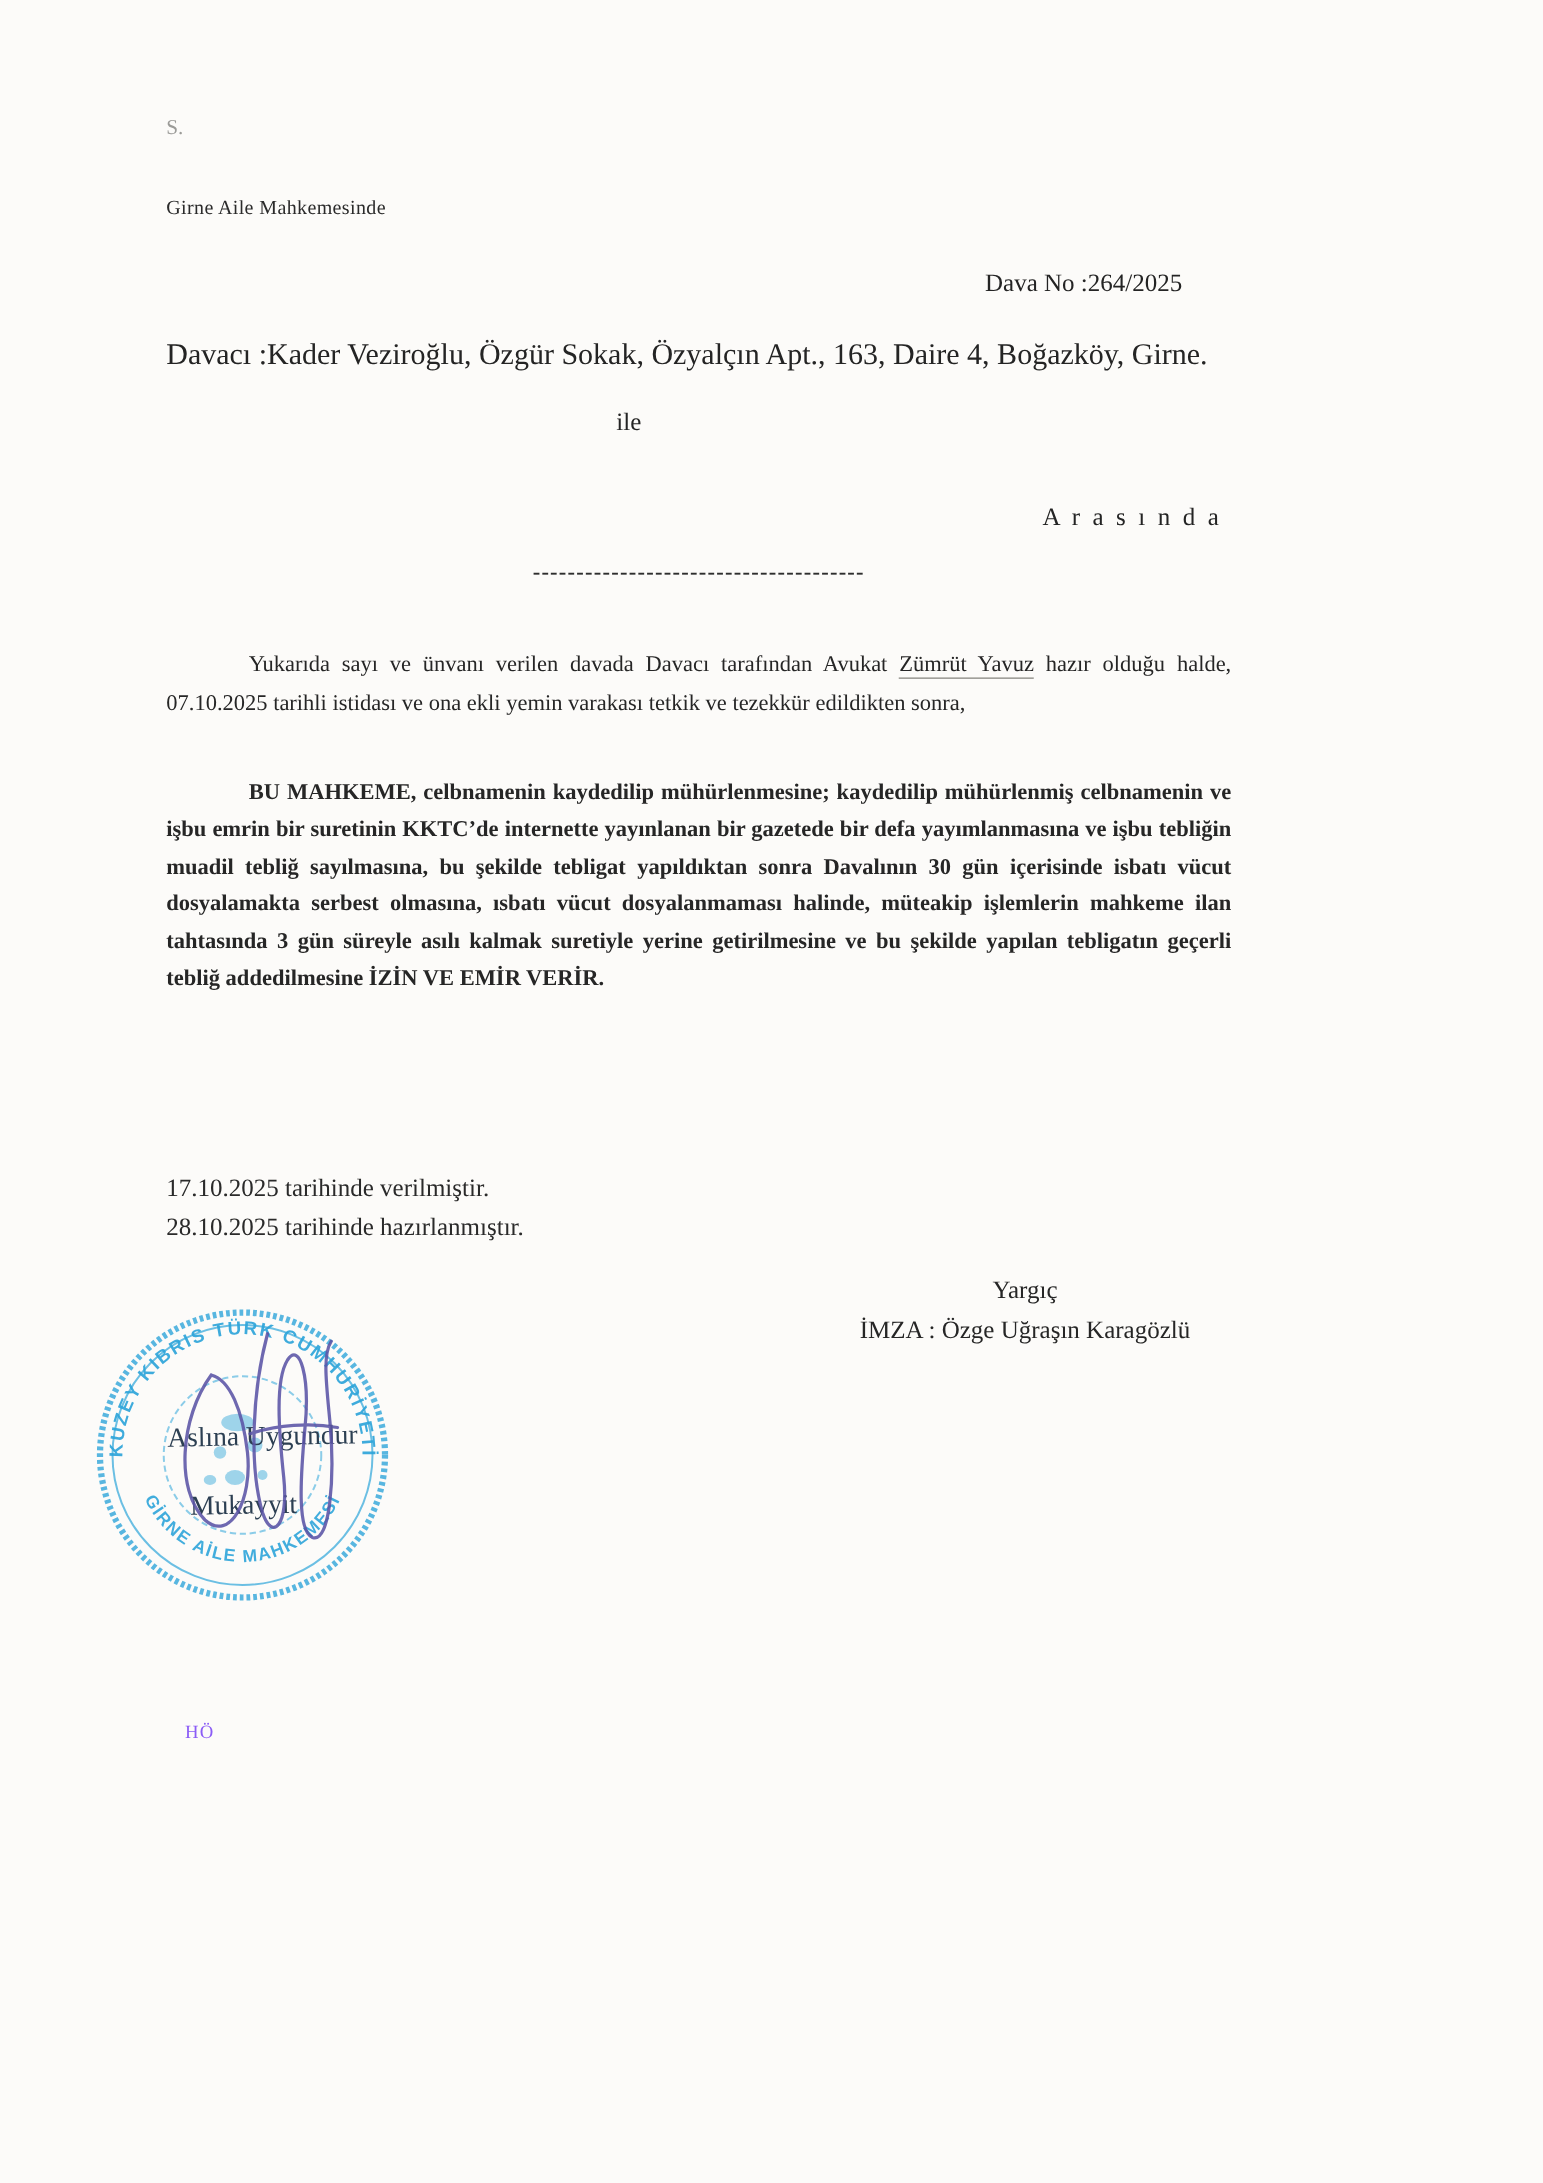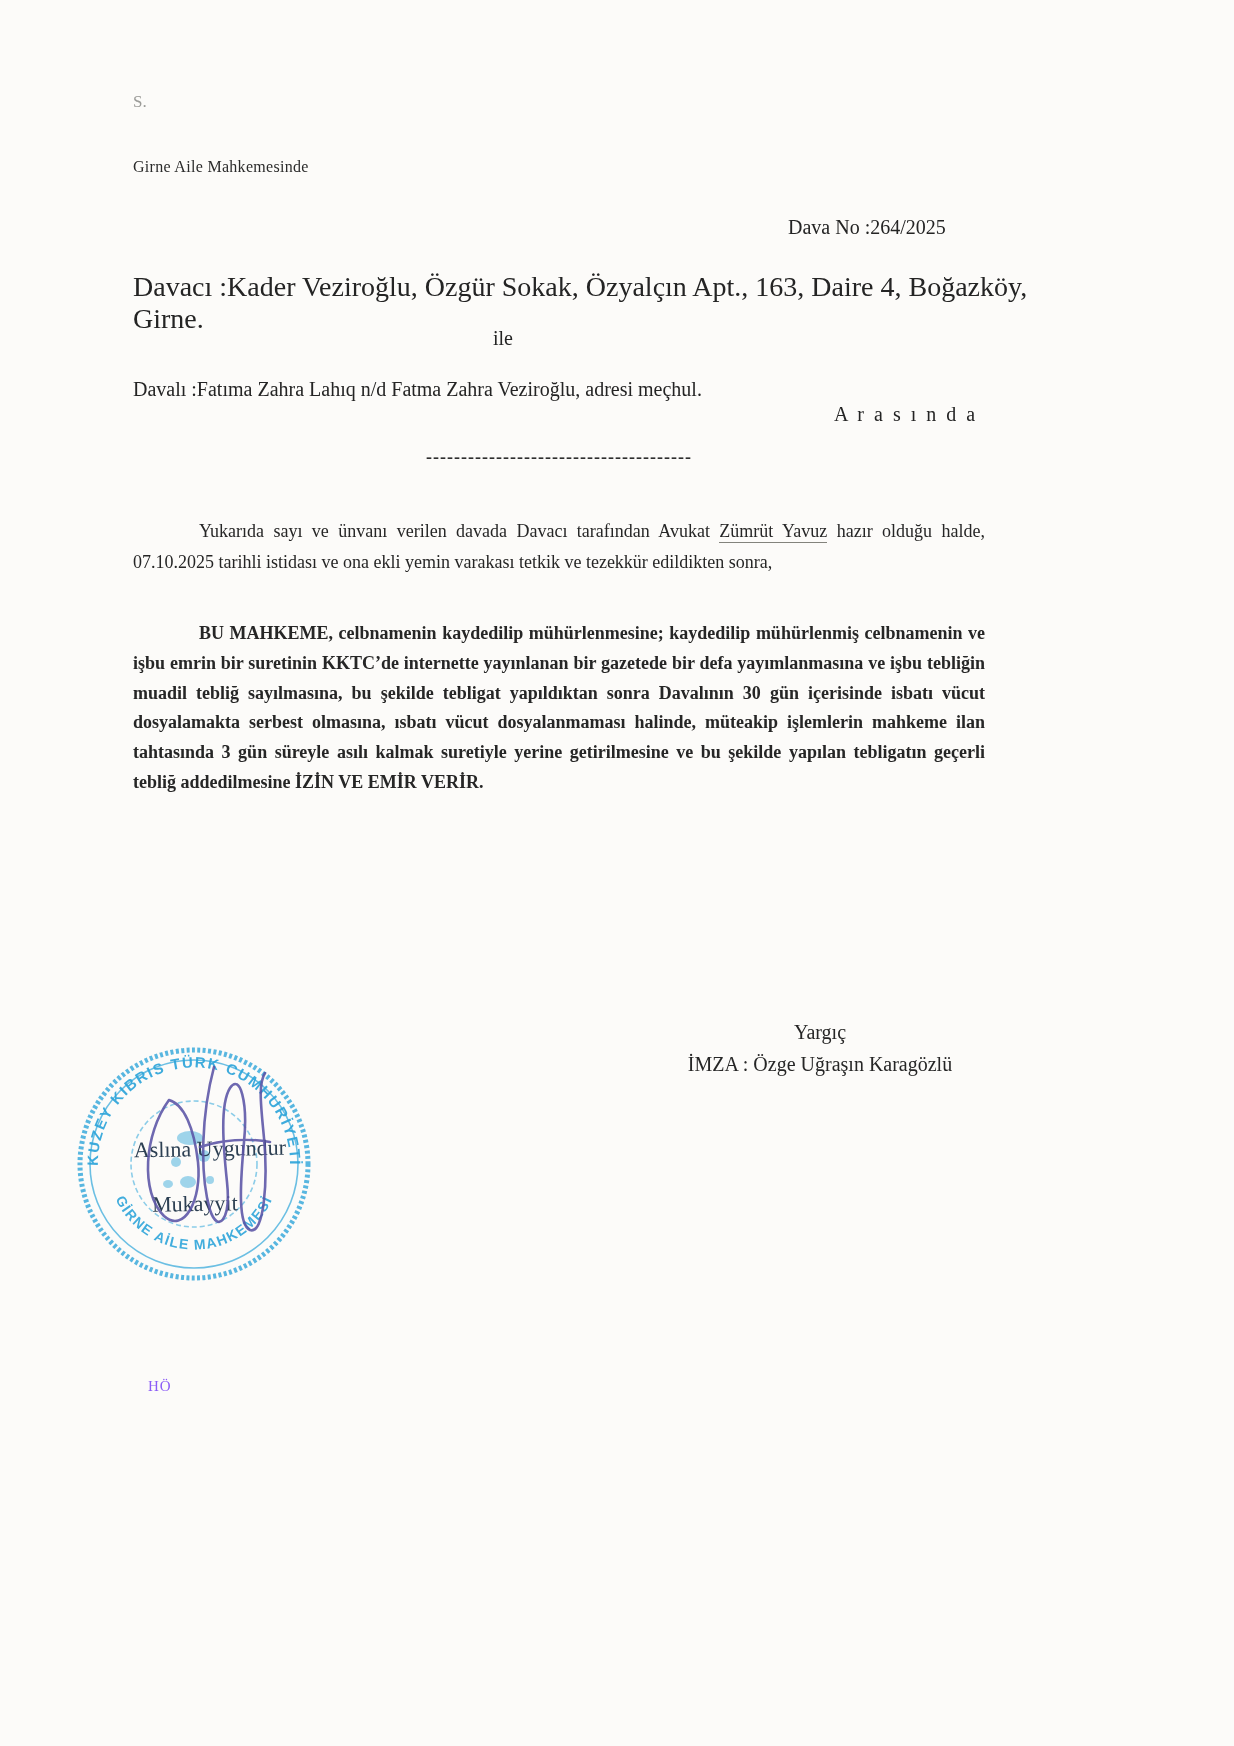--- a/index.html
+++ b/index.html
@@ -9,21 +9,21 @@
     width:1234px; height:1746px;
     margin:0 auto;
     background:#fcfbf9;
     font-family:"Liberation Serif", serif;
     color:#242424;
     overflow:hidden;
   }
   .corner-mark { position:absolute; left:133px; top:92px; font-size:17px; color:#9b9b98; }
   .court-name { position:absolute; left:133px; top:158px; font-size:16px; letter-spacing:.3px; color:#2b2b2b; }
   .case-no { position:absolute; left:788px; top:216px; font-size:20px; }
-  .plaintiff-line { position:absolute; left:133px; top:271px; width:920px; font-size:28px; }
+  .plaintiff-line { position:absolute; left:133px; top:271px; width:920px; font-size:24px; }
   .connector-line { position:absolute; left:133px; top:327px; width:740px; text-align:center; font-size:20px; }
   .defendant-line { position:absolute; left:133px; top:378px; width:920px; font-size:20px; }
   .between-line { position:absolute; left:834px; top:403px; font-size:20px; letter-spacing:2.5px; }
   .separator-line { position:absolute; left:133px; top:447px; width:852px; text-align:center;
     font-size:18px; font-weight:bold; letter-spacing:1px; color:#2e2e2e; }
   .para { position:absolute; left:133px; width:852px; text-align:justify;
     text-indent:66px; font-size:18px; color:#262626; }
   .para-1 { top:498px; line-height:30.5px; }
   .para-2 { top:601px; line-height:29.8px;font-weight:bold; }
   .lawyer-underline { border-bottom:1.5px solid #83837c; padding-bottom:1px; }
@@ -43,30 +43,33 @@
   <div class="corner-mark">S.</div>
 
   <div class="court-name">Girne Aile Mahkemesinde</div>
 
   <div class="case-no">Dava No :264/2025</div>
 
   <div class="plaintiff-line">Davacı :Kader Veziroğlu, Özgür Sokak, Özyalçın Apt., 163, Daire 4, Boğazköy, Girne.</div>
 
   <div class="connector-line">ile</div>
 
-  <div class="defendant-line">Davalı :Fatıma Zahra Lahıq n/d Fatma Zahra Veziroğlu, adresi meçhul.</div>
 
   <div class="between-line">A r a s ı n d a</div>
 
   <div class="separator-line">--------------------------------------</div>
 
   <p class="para para-1"><span>Yukarıda sayı ve ünvanı verilen davada Davacı tarafından Avukat </span><span class="lawyer-underline">Zümrüt Yavuz</span><span> hazır olduğu halde, 07.10.2025 tarihli istidası ve ona ekli yemin varakası tetkik ve tezekkür edildikten sonra,</span></p>
 
   <p class="para para-2">BU MAHKEME, celbnamenin kaydedilip mühürlenmesine; kaydedilip mühürlenmiş celbnamenin ve işbu emrin bir suretinin KKTC’de internette yayınlanan bir gazetede bir defa yayımlanmasına ve işbu tebliğin muadil tebliğ sayılmasına, bu şekilde tebligat yapıldıktan sonra Davalının 30 gün içerisinde isbatı vücut dosyalamakta serbest olmasına, ısbatı vücut dosyalanmaması halinde, müteakip işlemlerin mahkeme ilan tahtasında 3 gün süreyle asılı kalmak suretiyle yerine getirilmesine ve bu şekilde yapılan tebligatın geçerli tebliğ addedilmesine İZİN VE EMİR VERİR.</p>
 
+  <div class="dates-block">
+    <div>17.10.2025 tarihinde verilmiştir.</div>
+    <div>28.10.2025 tarihinde hazırlanmıştır.</div>
+  </div>
 
   <div class="signature-block">
     <div>Yargıç</div>
     <div>İMZA : Özge Uğraşın Karagözlü</div>
   </div>
 
   <div class="stamp-wrap">
     <svg width="244" height="244" viewBox="0 0 244 244">
 
       <circle cx="122" cy="122" r="114" fill="none" stroke="#2ea5da" stroke-width="5" stroke-dasharray="3 2.4" opacity="0.8"></circle>

